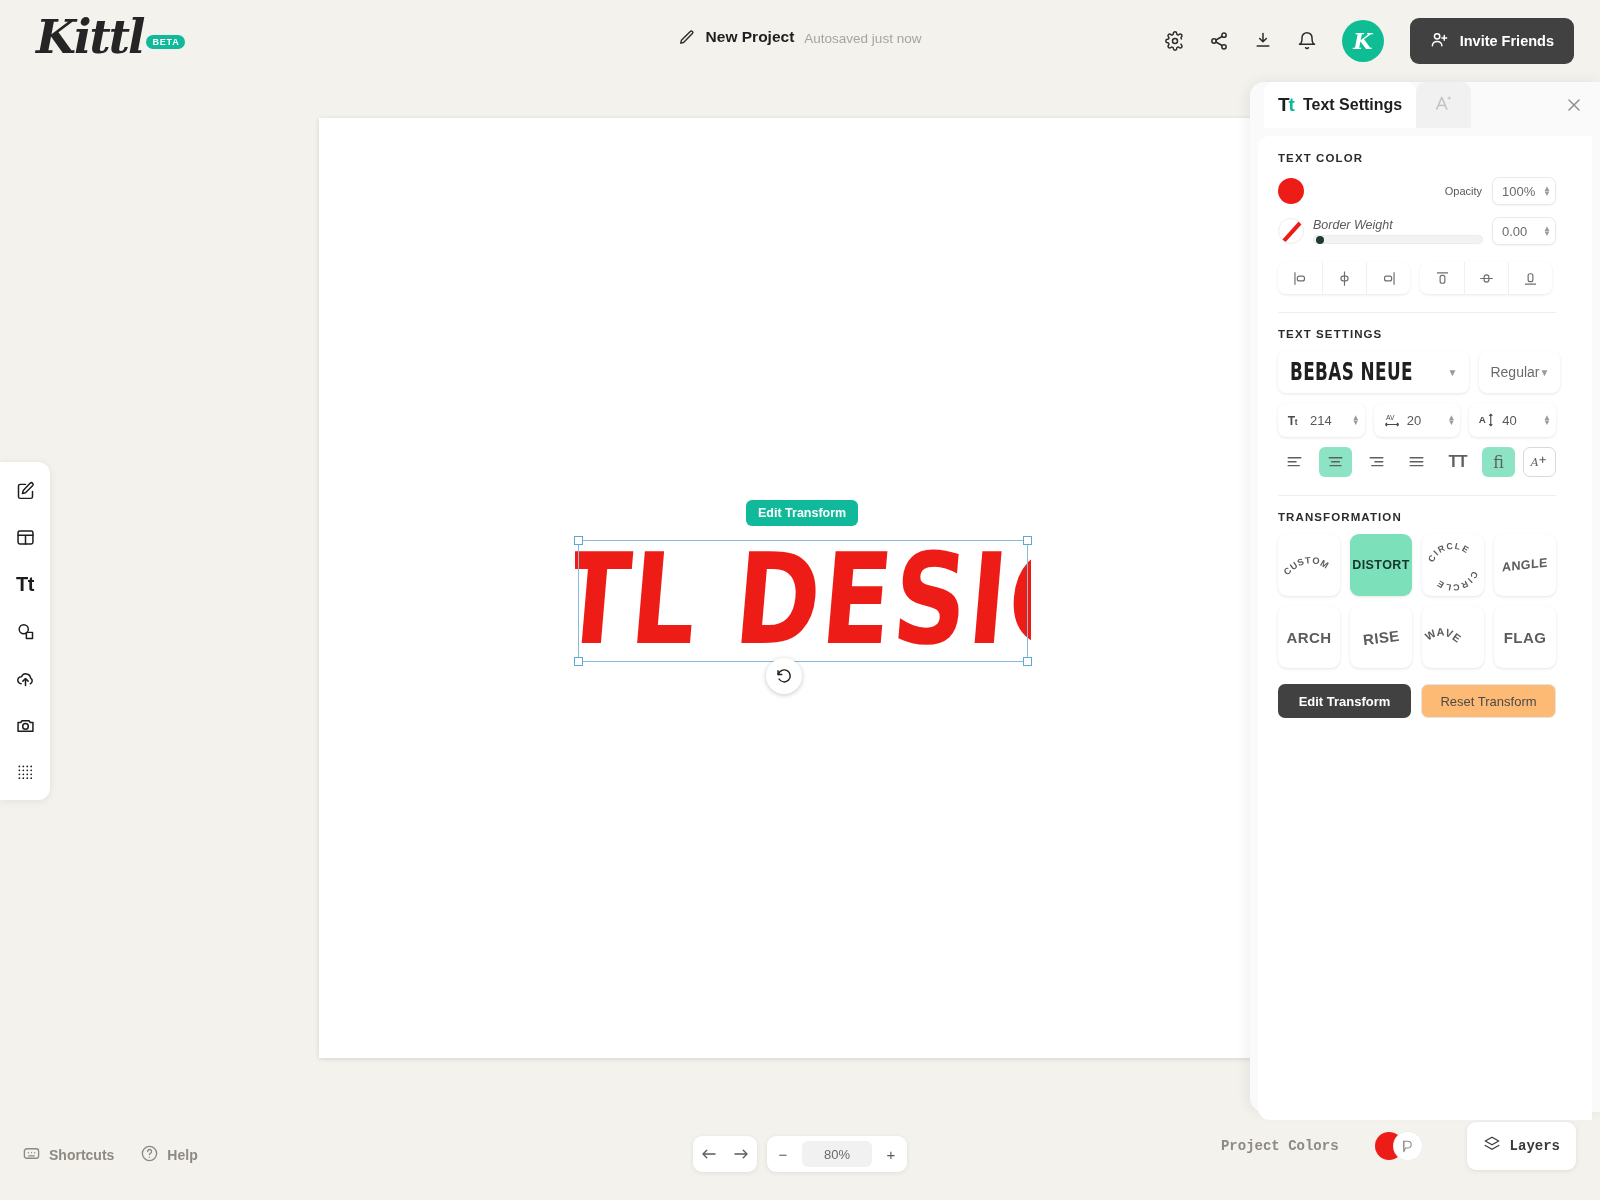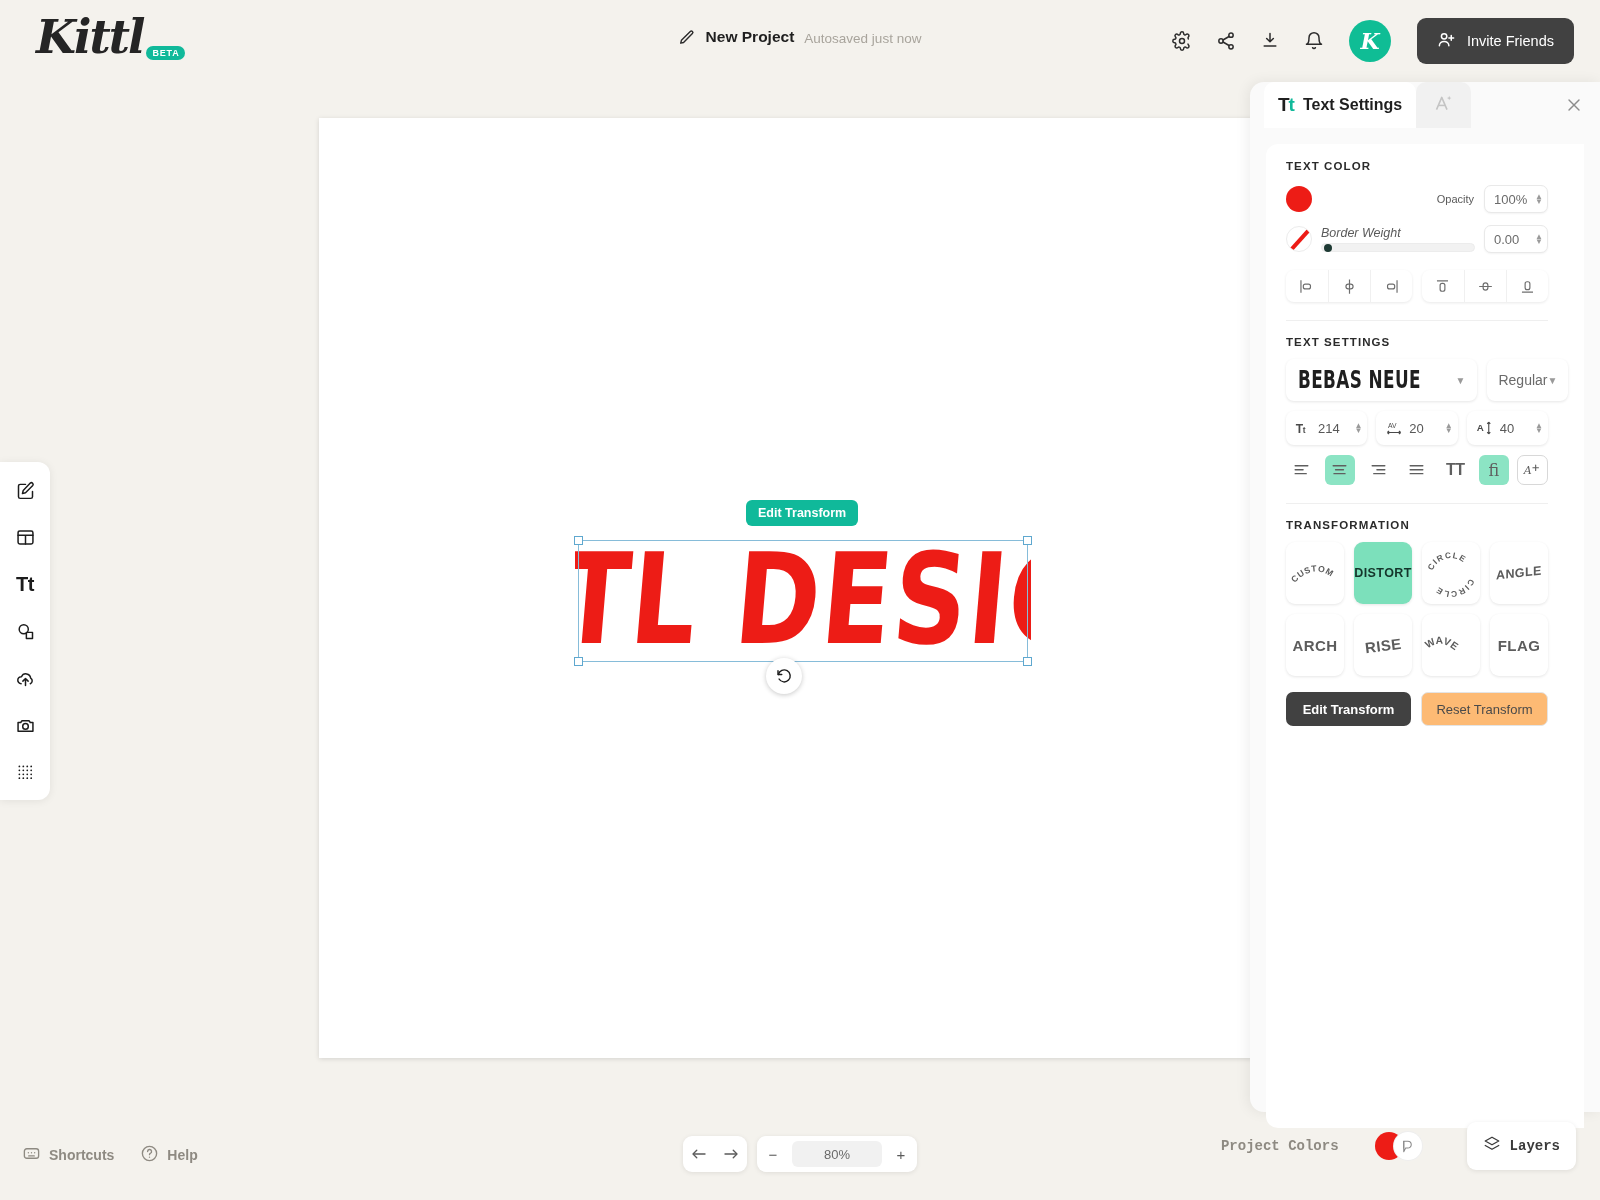--- a/index.html
+++ b/index.html
@@ -9,21 +9,21 @@
     font-family: "Liberation Sans", sans-serif;
     overflow: hidden;
   }
   body { position: relative; }
 
   
   .topbar {
     position: absolute; top: 0; left: 0; width: 1600px; height: 84px;
     display: flex; align-items: center;
   }
-  .logo-wrap { position: absolute; left: 36px; top: 14px; display: flex; align-items: flex-end; }
+  .logo-wrap { position: absolute; left: 36px; top: 14px; display: flex; align-items: center; }
   .logo-text {
     font-family: "DejaVu Serif", serif;
     font-style: italic; font-weight: bold;
     font-size: 46px; color: #252525; letter-spacing: -2px;
     line-height: 1;
   }
   .beta-badge {
     background: #10b99a; color: #fff; font-size: 9px; font-weight: bold;
     letter-spacing: .8px; border-radius: 7px; padding: 2px 6px 2px 6px;
     margin-left: 3px; margin-top: 10px;
@@ -48,21 +48,21 @@
   .avatar {
     width: 42px; height: 42px; border-radius: 50%;
     background: #0fbd95; color: #fff;
     display: flex; align-items: center; justify-content: center;
     font-family: "DejaVu Serif", serif; font-style: italic; font-weight: bold;
     font-size: 22px; margin-left: 4px; cursor: pointer;
   }
   .invite-btn {
     background: #414141; color: #fff; border: none; border-radius: 9px;
     height: 46px; padding: 0 20px; display: flex; align-items: center;
-    gap: 11px; font-size: 14.5px; font-weight: normal; cursor: pointer;
+    gap: 11px; font-size: 14.5px; font-weight: bold; cursor: pointer;
     margin-left: 8px;
     font-family: "Liberation Sans", sans-serif;
   }
 
   
   .left-tools {
     position: absolute; left: 0; top: 462px; width: 50px;
     background: #fff; border-radius: 0 12px 12px 0;
     box-shadow: 0 1px 8px rgba(0,0,0,.08);
     padding: 14px 0 14px 0;
@@ -137,21 +137,21 @@
   .tab.active { background: #fff; }
   .tab.inactive { background: #f1f1f1; color: #c4c4c4; padding: 0 17px; }
   .tt-mark { font-size: 19px; font-weight: bold; letter-spacing: -1px; }
   .tt-mark .t2 { color: #10b99a; }
   .panel-close {
     position: absolute; right: 16px; top: 13px;
     width: 20px; height: 20px; color: #8d8d8d; cursor: pointer;
   }
   .panel-body {
     background: #fff; border-radius: 12px 0 0 12px;
-    margin: 16px; padding: 16px 36px 0 20px;
+    margin: 8px; padding: 16px 36px 0 20px;
     height: calc(100% - 46px);
   }
   .sect-label {
     font-size: 11.5px; font-weight: bold; letter-spacing: 1.1px;
     color: #2b2b2b; margin-bottom: 11px;
   }
 
   .color-row { display: flex; align-items: center; height: 32px; }
   .swatch-red {
     width: 26px; height: 26px; border-radius: 50%; background: #ed1c16;
@@ -283,21 +283,21 @@
   .pill {
     background: #fff; border-radius: 9px; height: 36px;
     box-shadow: 0 1px 5px rgba(0,0,0,.09);
     display: flex; align-items: center;
   }
   .pill-btn {
     width: 32px; height: 36px; display: flex; align-items: center;
     justify-content: center; color: #5a5a5a; cursor: pointer; font-size: 15px;
   }
   .zoom-val {
-    width: 90px; height: 26px; background: #f1f1f1; border-radius: 6px;
+    width: 70px; height: 26px; background: #f1f1f1; border-radius: 6px;
     display: flex; align-items: center; justify-content: center;
     font-size: 13px; color: #6a6a6a; margin: 0 3px; cursor: pointer;
   }
 
   .bottom-right {
     position: absolute; right: 24px; bottom: 30px;
     display: flex; align-items: center; gap: 36px; font-family: Liberation Mono, monospace;
   }
   .proj-colors-label { font-size: 14px; font-weight: bold; color: #8e8a82; }
   .proj-swatches { position: relative; width: 56px; height: 30px; display: flex; align-items: center; }

